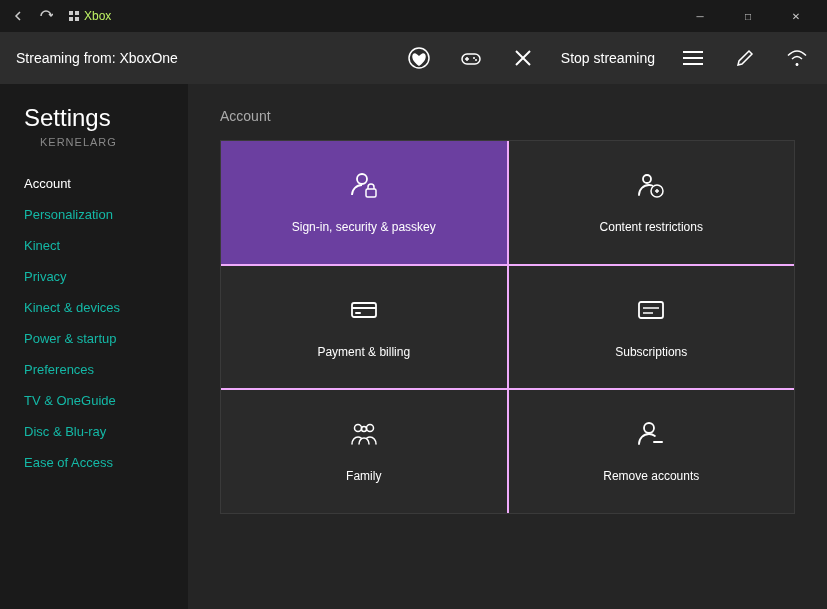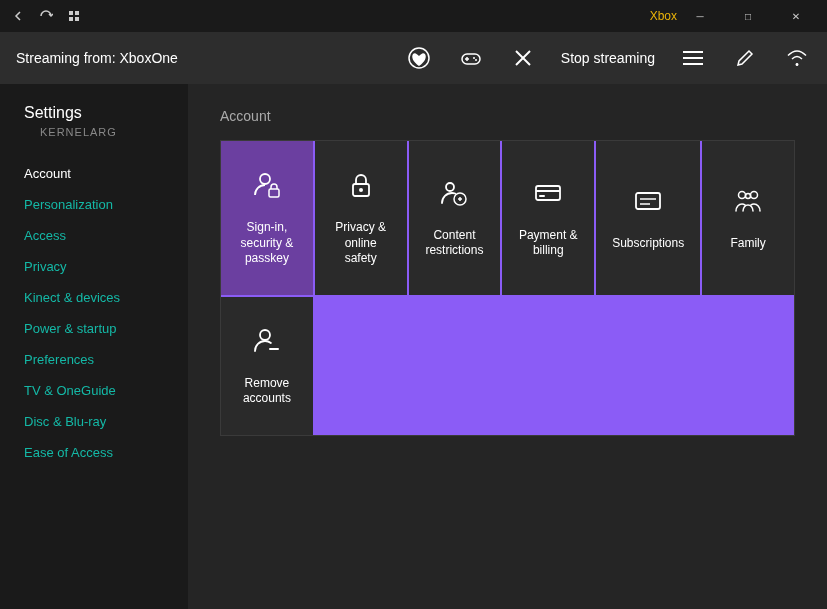--- a/index.html
+++ b/index.html
@@ -31,23 +31,23 @@
       height: 20px;
       display: flex;
       align-items: center;
       justify-content: center;
       cursor: pointer;
       color: #ccc;
       font-size: 12px;
     }
     .title-bar-title {
       font-size: 12px;
-      color: #eab308;
+      color: #bef264;
       flex: 1;
-      text-align: right;
+      text-align: left;
     }
     .title-bar-controls {
       display: flex;
       align-items: center;
       gap: 2px;
     }
     .win-btn {
       width: 46px;
       height: 32px;
       display: flex;
@@ -103,21 +103,21 @@
     }
 
     
     .sidebar {
       width: 188px;
       background: #1a1a1a;
       padding: 20px 0;
       flex-shrink: 0;
     }
     .settings-title {
-      font-size: 16px;
+      font-size: 24px;
       font-weight: 300;
       padding: 0 24px 4px;
       color: #fff;
     }
     .settings-subtitle {
       font-size: 11px;
       color: #888;
       padding: 0 40px 20px;
       text-transform: uppercase;
       letter-spacing: 1px;
@@ -146,23 +146,23 @@
     .section-title {
       font-size: 14px;
       color: #aaa;
       margin-bottom: 16px;
       font-weight: 400;
     }
 
     
     .settings-grid {
       display: grid;
-      grid-template-columns: repeat(6, 1fr);
+      grid-template-columns: repeat(2, 1fr);
       gap: 2px;
-      background: #8b5cf6;
+      background: #f0abfc;
       border: 1px solid #3a3a3a;
     }
     .grid-item {
       background: #2a2a2a;
       display: flex;
       flex-direction: column;
       align-items: center;
       justify-content: center;
       padding: 28px 16px;
       cursor: pointer;
@@ -275,21 +275,21 @@
   </div>
 </div>
 
 <div class="main-content">
 
   <div class="sidebar">
     <div class="settings-title">Settings</div>
     <div class="settings-subtitle">KERNELARG</div>
     <div class="sidebar-item active">Account</div>
     <div class="sidebar-item">Personalization</div>
-    <div class="sidebar-item">Access</div>
+    <div class="sidebar-item">Kinect</div>
     <div class="sidebar-item">Privacy</div>
     <div class="sidebar-item">Kinect &amp; devices</div>
     <div class="sidebar-item">Power &amp; startup</div>
     <div class="sidebar-item">Preferences</div>
     <div class="sidebar-item">TV &amp; OneGuide</div>
     <div class="sidebar-item">Disc &amp; Blu-ray</div>
     <div class="sidebar-item">Ease of Access</div>
   </div>
 
   <div class="content-area">
@@ -303,30 +303,20 @@
             <circle cx="14" cy="10" r="5" stroke="#fff" stroke-width="1.8"></circle>
             <path d="M4 26C4 20.477 8.477 16 14 16" stroke="#fff" stroke-width="1.8"></path>
             <rect x="18" y="20" width="10" height="8" rx="1.5" stroke="#fff" stroke-width="1.5"></rect>
             <path d="M20 20V18C20 16.343 21.343 15 23 15C24.657 15 26 16.343 26 18V20" stroke="#fff" stroke-width="1.5"></path>
           </svg>
         </div>
         <div class="item-label">Sign-in, security &amp; passkey</div>
       </div>
 
 
-      <div class="grid-item">
-        <div class="item-icon">
-          <svg class="icon-svg" viewBox="0 0 32 32" fill="none">
-            <rect x="8" y="15" width="16" height="12" rx="2" stroke="#fff" stroke-width="1.8"></rect>
-            <path d="M11 15V11C11 8.239 13.239 6 16 6C18.761 6 21 8.239 21 11V15" stroke="#fff" stroke-width="1.8"></path>
-            <circle cx="16" cy="21" r="2" fill="#fff"></circle>
-          </svg>
-        </div>
-        <div class="item-label">Privacy &amp; online safety</div>
-      </div>
 
       <div class="grid-item">
         <div class="item-icon">
           <svg class="icon-svg" viewBox="0 0 32 32" fill="none">
             <circle cx="12" cy="10" r="4" stroke="#fff" stroke-width="1.8"></circle>
             <path d="M4 26C4 20.477 8.477 16 14 16C15.1 16 16.2 16.18 17.2 16.52" stroke="#fff" stroke-width="1.8" stroke-linecap="round"></path>
             <circle cx="22" cy="22" r="6" stroke="#fff" stroke-width="1.5"></circle>
             <line x1="20" y1="22" x2="24" y2="22" stroke="#fff" stroke-width="1.5"></line>
             <line x1="22" y1="20" x2="22" y2="24" stroke="#fff" stroke-width="1.5"></line>
           </svg>

